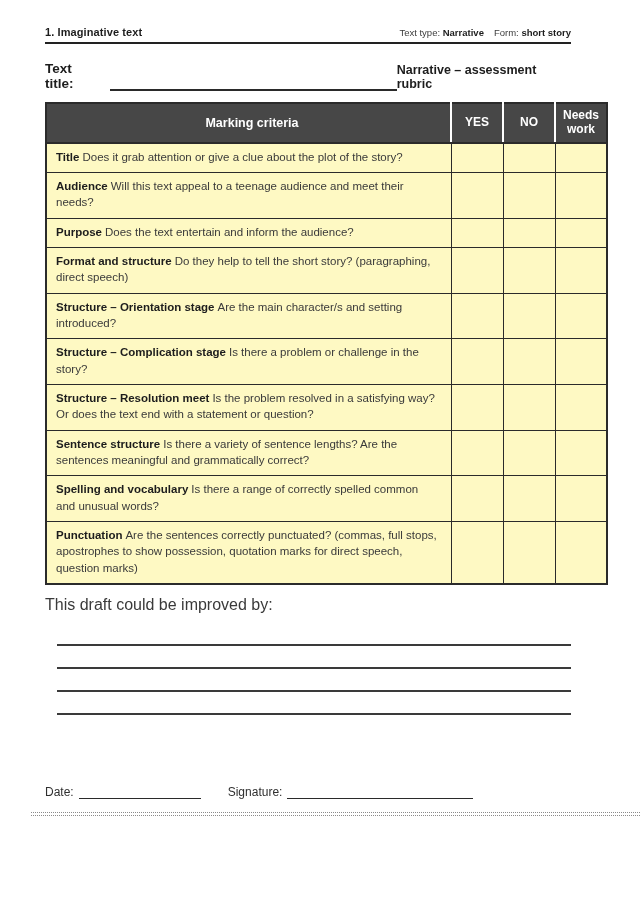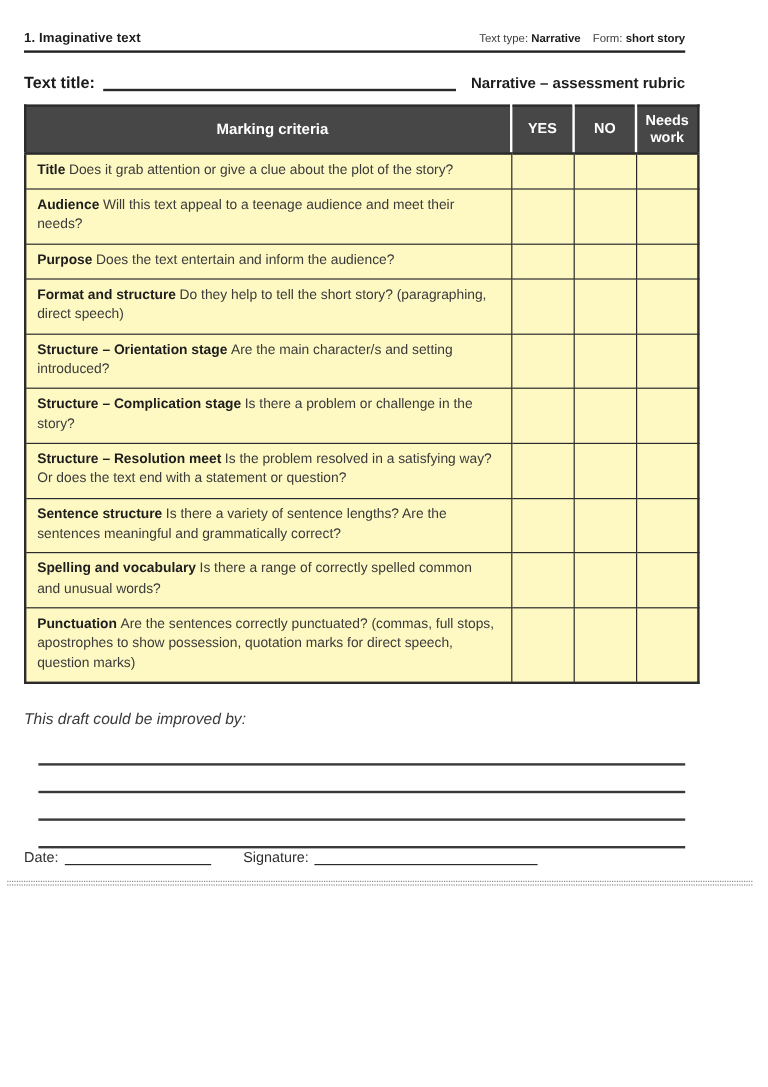--- a/index.html
+++ b/index.html
@@ -5,21 +5,21 @@
   * { margin: 0; padding: 0; box-sizing: border-box; }
   html, body { background: #ffffff; }
   body {
     width: 640px; height: 906px;
     font-family: "Liberation Sans", sans-serif;
     color: #2f2f2f;
     overflow: hidden;
   }
   .page {
     width: 604px; height: 906px;
-    padding: 26px 33px 0 20px;
+    padding: 26px 33px 0 45px;
   }
 
   
   .top-bar {
     display: flex; justify-content: space-between; align-items: flex-end;
     padding-bottom: 4px;
     border-bottom: 2px solid #222222;
   }
   .section-title { font-size: 11px; font-weight: bold; color: #1d1d1d; letter-spacing: 0.1px; }
   .type-form { font-size: 9.5px; color: #3c3c3c; }
@@ -60,26 +60,26 @@
     vertical-align: top;
     background: #fef9c3;
   }
   table.rubric td.crit {
     font-size: 11.5px; line-height: 1.42; color: #3a3a3a;
     padding: 5px 12px 7px 9px;
   }
   table.rubric td.crit .lbl { font-weight: bold; color: #1d1d1d; margin-right: 3px; }
 
   
-  .improve-label { margin-top: 21px; font-size: 13px; color: #3a3a3a; font-style: italic; }
+  .improve-label { margin-top: 11px; font-size: 16px; color: #3a3a3a; }
   .write-lines { margin-top: 9px; }
   .wline { height: 23px; border-bottom: 2px solid #3a3a3a; margin-left: 12px; }
 
   
-  .date-row { font-size: 12px; color: #2f2f2f; display: flex; align-items: flex-start; }
+  .date-row { margin-top: 70px; font-size: 12px; color: #2f2f2f; display: flex; align-items: flex-start; }
   .fill-line { display: inline-block; border-bottom: 1.6px solid #2a2a2a; height: 14px; }
   .date-line { width: 122px; margin-left: 5px; }
   .sig-label { margin-left: 27px; }
   .sig-line { width: 186px; margin-left: 5px; }
 
   
   .dotted-divider {
     margin: 13px 0 0 -14px;
     width: 621px; height: 4px;
     border-top: 1px dotted #8a8a8a;

